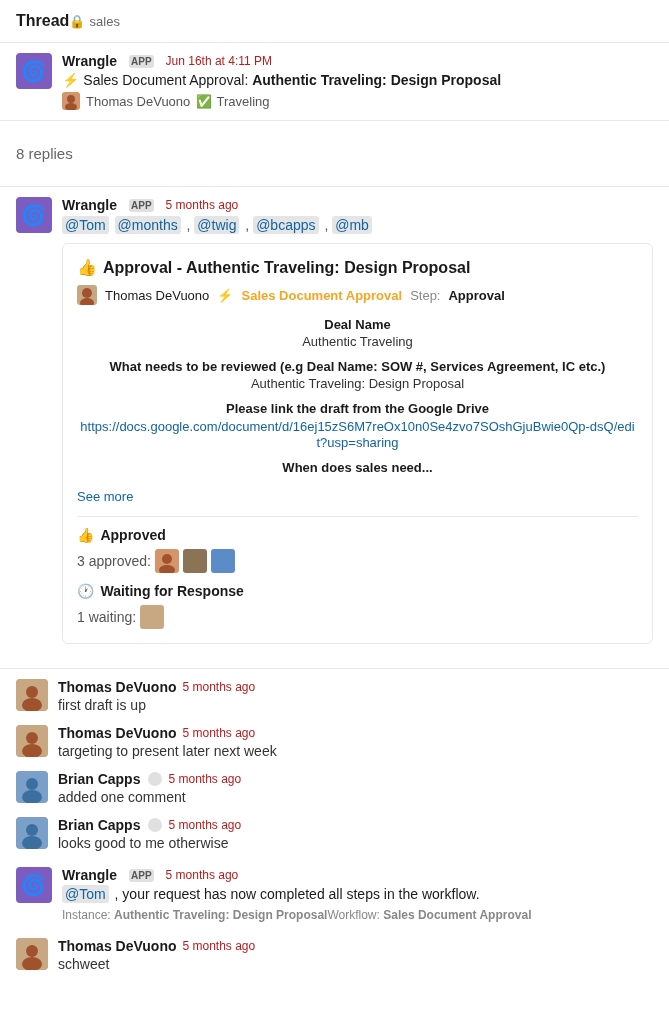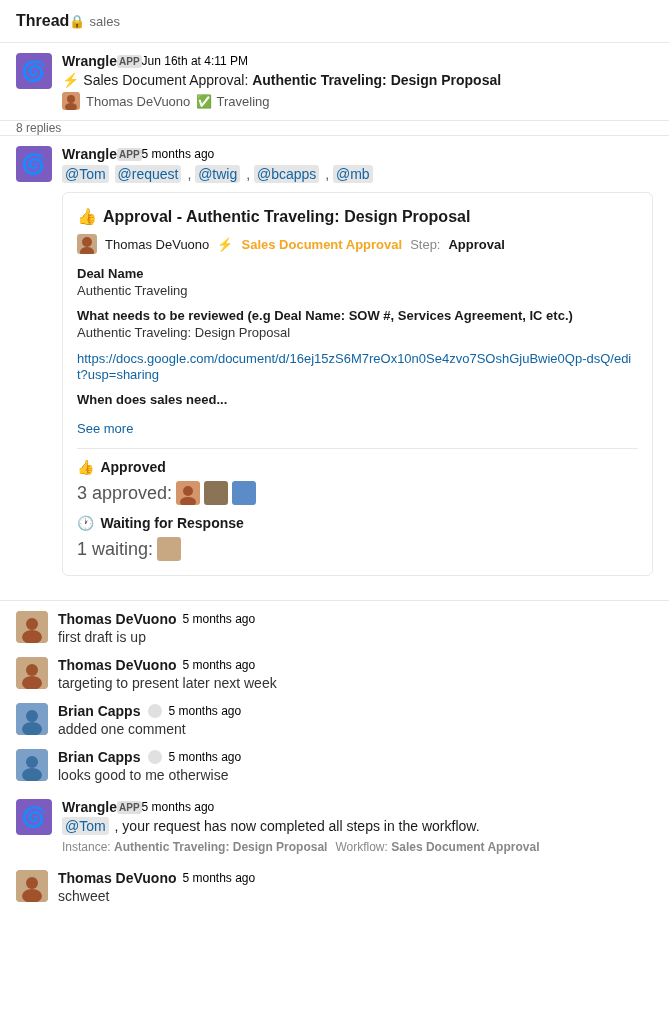--- a/index.html
+++ b/index.html
@@ -22,22 +22,22 @@
       color: #1a1a1a;
     }
     .header-channel {
       display: flex;
       align-items: center;
       gap: 4px;
       font-size: 13px;
       color: #666;
     }
     .replies-divider {
-      padding: 0 16px;
-      font-size: 12px;
+      padding: 24px 16px;
+      font-size: 15px;
       color: #666;
       border-bottom: 1px solid #e8e8e8;
       border-top: 1px solid #e8e8e8;
     }
     .message-block {
       display: flex;
       padding: 10px 16px;
       gap: 10px;
       align-items: flex-start;
     }
@@ -50,39 +50,39 @@
       display: flex;
       align-items: center;
       justify-content: center;
       font-size: 22px;
       background: #7c5cbf;
     }
     .message-content { flex: 1; }
     .message-header {
       display: flex;
       align-items: center;
-      gap: 0;
+      gap: 12px;
       margin-bottom: 3px;
     }
     .username {
       font-weight: 700;
       color: #1a1a1a;
       font-size: 14px;
     }
     .app-badge {
       background: #e0e0e0;
       color: #555;
       font-size: 10px;
       font-weight: 600;
       padding: 1px 2px;
       border-radius: 3px;
     }
     .timestamp {
       font-size: 12px;
-      color: #000000;
+      color: #b91c1c;
     }
     .meta-row {
       display: flex;
       align-items: center;
       gap: 6px;
       margin-top: 2px;
     }
     .meta-avatar {
       width: 18px;
       height: 18px;
@@ -151,20 +151,21 @@
     .step-value {
       font-weight: 700;
     }
     .workflow-name {
       color: #f5a623;
       font-weight: 700;
       font-size: 13px;
     }
     .field-group {
       margin-bottom: 10px;
+      text-align: center;
     }
     .field-label {
       font-weight: 700;
       font-size: 13px;
       margin-bottom: 2px;
     }
     .field-value {
       font-size: 13px;
       color: #333;
     }
@@ -202,21 +203,21 @@
       align-items: center;
       gap: 6px;
       font-weight: 700;
       font-size: 14px;
       margin-bottom: 6px;
     }
     .approvers-row {
       display: flex;
       align-items: center;
       gap: 4px;
-      font-size: 18px;
+      font-size: 14px;
       color: #555;
     }
     .approver-avatar {
       width: 24px;
       height: 24px;
       border-radius: 3px;
       background: #c8a882;
       display: inline-flex;
       align-items: center;
       justify-content: center;
@@ -320,21 +321,21 @@
 <div class="message-block">
   <div class="avatar avatar-wrangle">🌀</div>
   <div class="message-content">
     <div class="message-header">
       <span class="username">Wrangle</span>
       <span class="app-badge">APP</span>
       <span class="timestamp">5 months ago</span>
     </div>
     <div class="mentions">
       <span class="mention">@Tom</span>
-      <span class="mention">@request</span>
+      <span class="mention">@months</span>
       <span style="color:#555;">,</span>
       <span class="mention">@twig</span>
       <span style="color:#555;">,</span>
       <span class="mention">@bcapps</span>
       <span style="color:#555;">,</span>
       <span class="mention">@mb</span>
     </div>
 
     <div class="approval-card">
       <div class="approval-title">
@@ -359,20 +360,21 @@
         <div class="field-label">Deal Name</div>
         <div class="field-value">Authentic Traveling</div>
       </div>
 
       <div class="field-group">
         <div class="field-label">What needs to be reviewed (e.g Deal Name: SOW #, Services Agreement, IC etc.)</div>
         <div class="field-value">Authentic Traveling: Design Proposal</div>
       </div>
 
       <div class="field-group">
+        <div class="field-label">Please link the draft from the Google Drive</div>
         <a class="field-link" href="#">https://docs.google.com/document/d/16ej15zS6M7reOx10n0Se4zvo7SOshGjuBwie0Qp-dsQ/edit?usp=sharing</a>
       </div>
 
       <div class="field-group">
         <div class="field-label">When does sales need...</div>
       </div>
 
       <a class="see-more">See more</a>
 
       <div class="approved-section">
@@ -499,21 +501,21 @@
   <div class="message-content">
     <div class="message-header">
       <span class="username">Wrangle</span>
       <span class="app-badge">APP</span>
       <span class="timestamp">5 months ago</span>
     </div>
     <div style="font-size:14px; margin-bottom:6px;">
       <span class="mention">@Tom</span>
       <span>, your request has now completed all steps in the workflow.</span>
     </div>
-    <div style="font-size:12px; color:#888; display:flex; gap:8px; flex-wrap:wrap;">
+    <div style="font-size:12px; color:#888; display:flex; gap:0; flex-wrap:wrap;">
       <span>
         <span style="color:#888;">Instance: </span>
         <strong>Authentic Traveling: Design Proposal</strong>
       </span>
       <span>
         <span style="color:#888;">Workflow: </span>
         <strong>Sales Document Approval</strong>
       </span>
     </div>
   </div>

